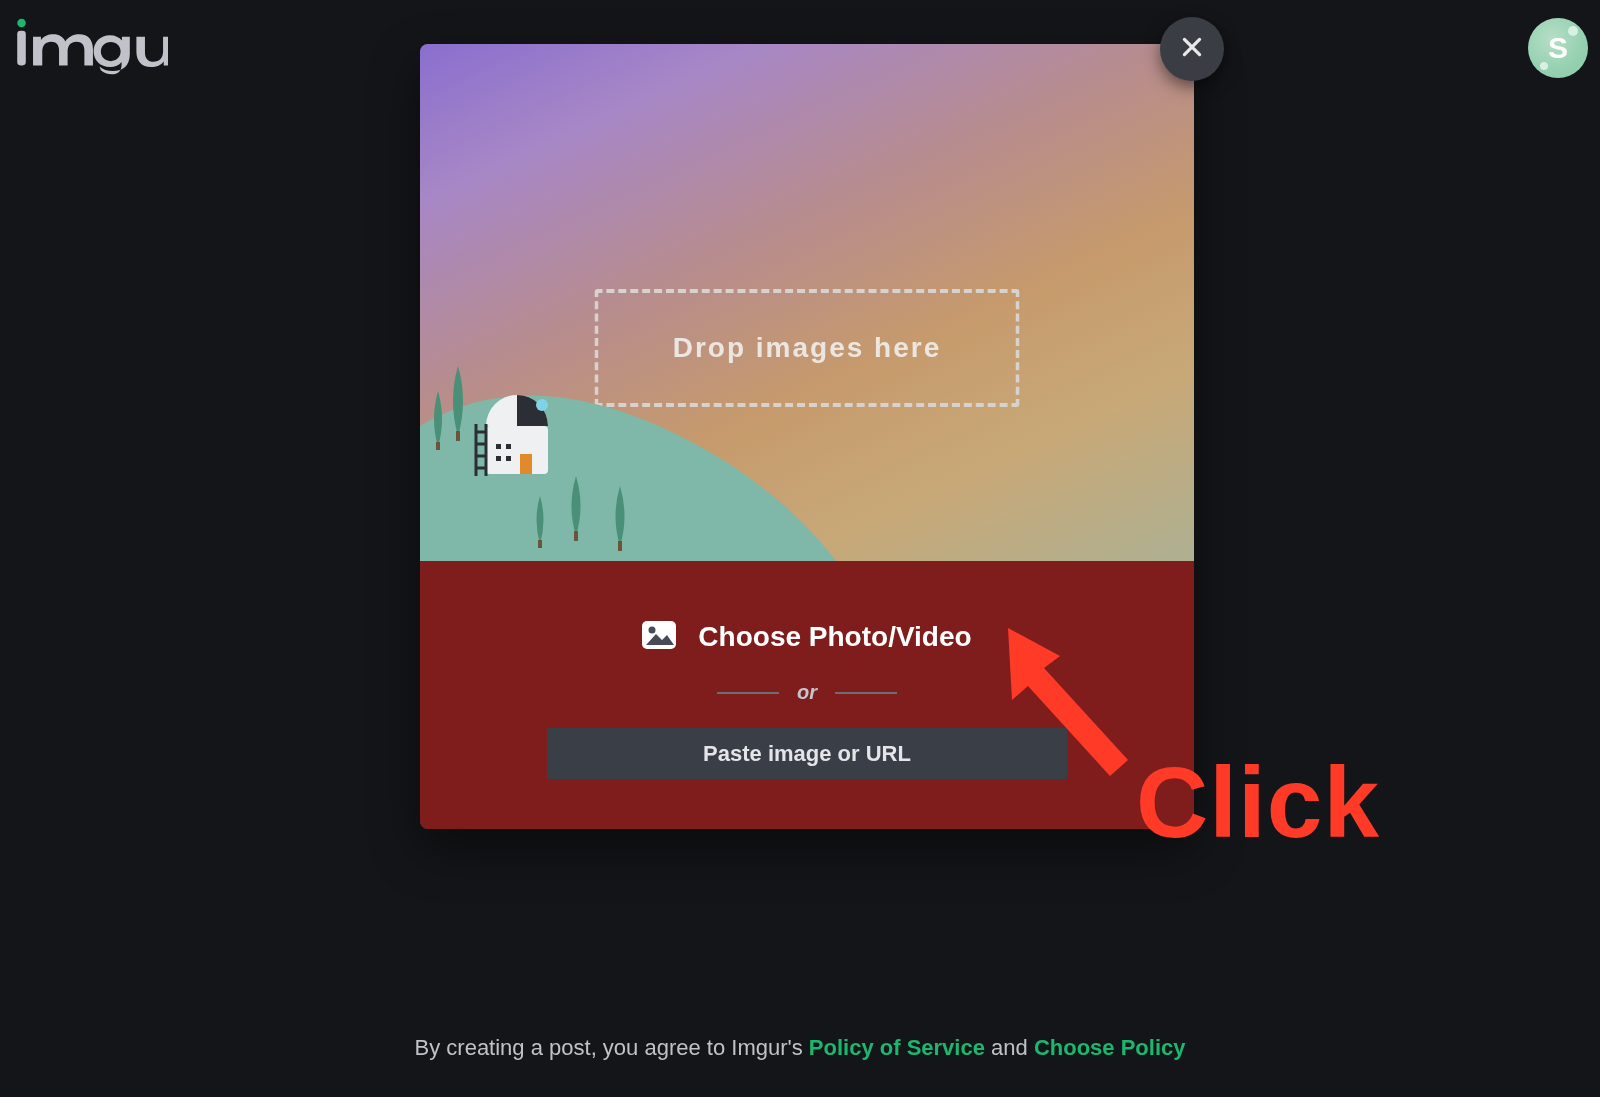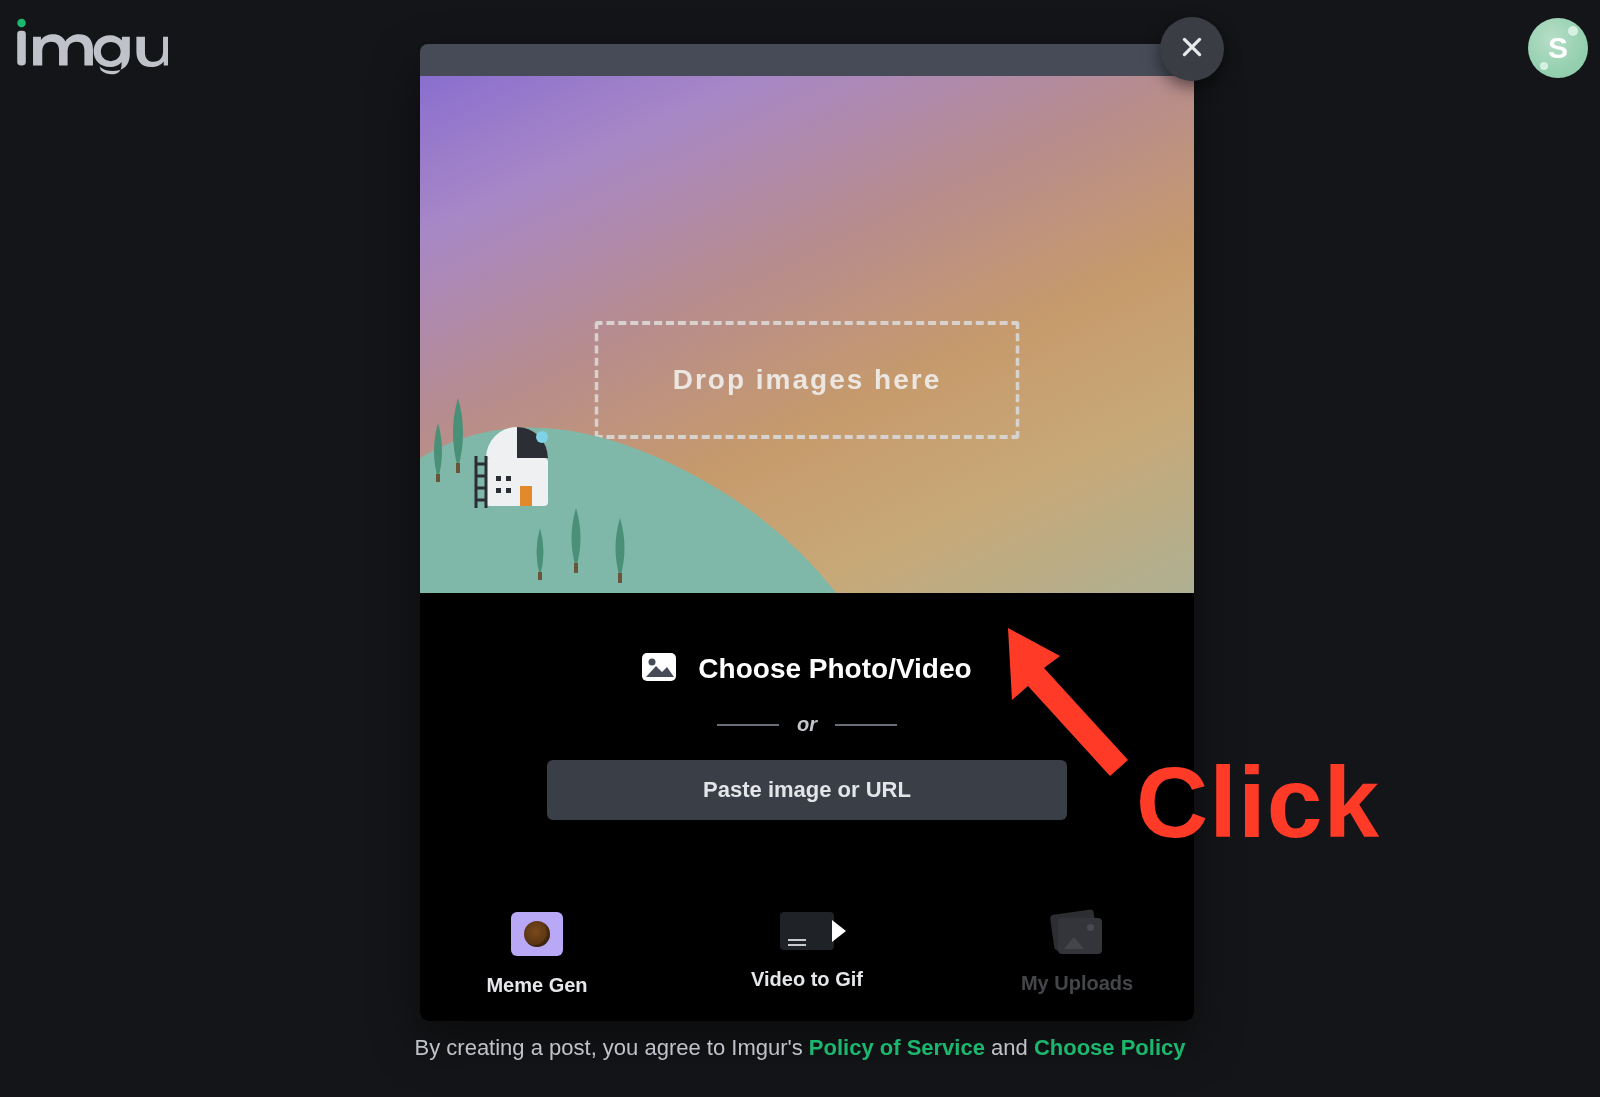--- a/index.html
+++ b/index.html
@@ -74,21 +74,20 @@
     cursor: pointer;
     z-index: 5;
   }
   .close-btn svg { width: 26px; height: 26px; }
 
   .hero {
     height: 517px;
     position: relative;
     background: linear-gradient(155deg, #8a6ecf 0%, #a787c6 18%, #b78c8e 40%, #c69a6c 60%, #c8a877 78%, #aeb092 100%);
     overflow: hidden;
-    margin-top: 32px;
   }
   .drop-zone {
     position: absolute;
     top: 245px;
     left: 50%;
     transform: translateX(-50%);
     width: 425px;
     height: 118px;
     border: 4px dashed #d8d2cf;
     border-radius: 4px;
@@ -99,22 +98,22 @@
     font-size: 28px;
     font-weight: 600;
     letter-spacing: 2px;
   }
 
   
   .hill { position:absolute; bottom:-5px; left:-40px; width:460px; height:260px; }
 
   
   .panel {
-    background: #000000;
-    padding: 60px 50px 24px;
+    background: #7f1d1d;
+    padding: 60px 50px 50px;
     text-align: center;
   }
   .choose-row {
     display: inline-flex;
     align-items: center;
     gap: 22px;
     cursor: pointer;
   }
   .choose-row .pic {
     width: 34px; height: 28px;
@@ -133,24 +132,24 @@
     color: #c2c5cb;
     font-size: 20px;
     font-weight: 600;
     font-style: italic;
   }
   .or-row .line {
     width: 62px; height: 2px; background: #6a6e77;
   }
   .url-input {
     width: 520px;
-    height: 60px;
+    height: 51px;
     background: #3a3e47;
     border: none;
-    border-radius: 6px;
+    border-radius: 0;
     color: #fff;
     font-size: 22px;
     font-weight: 600;
     text-align: center;
     outline: none;
   }
   .url-input::placeholder { color: #e3e5e9; }
 
   .tools {
     display: flex;
@@ -315,39 +314,20 @@
       </div>
 
       <div class="or-row">
         <span class="line"></span>
         <span>or</span>
         <span class="line"></span>
       </div>
 
       <input class="url-input" type="text" placeholder="Paste image or URL" style="">
 
-      <div class="tools">
-        <div class="tool">
-          <span class="meme-icon">
-              <span></span>
-            </span>
-          <span class="tool-label">Meme Gen</span>
-        </div>
-        <div class="tool">
-          <span class="vid-icon"></span>
-          <span class="tool-label">Video to Gif</span>
-        </div>
-        <div class="tool disabled">
-          <span class="uploads-icon">
-            <span class="card back"></span>
-              <span class="card front"></span>
-          </span>
-          <span class="tool-label">My Uploads</span>
-        </div>
-      </div>
     </div>
   </div>
 </div>
 
 <div class="annot">
   <svg width="160" height="170" viewBox="0 0 160 170">
     <polygon points="8,8 60,36 44,48 128,140 110,156 28,66 12,80" fill="#ff3b28"></polygon>
   </svg>
   <div class="word">Click</div>
 </div>

